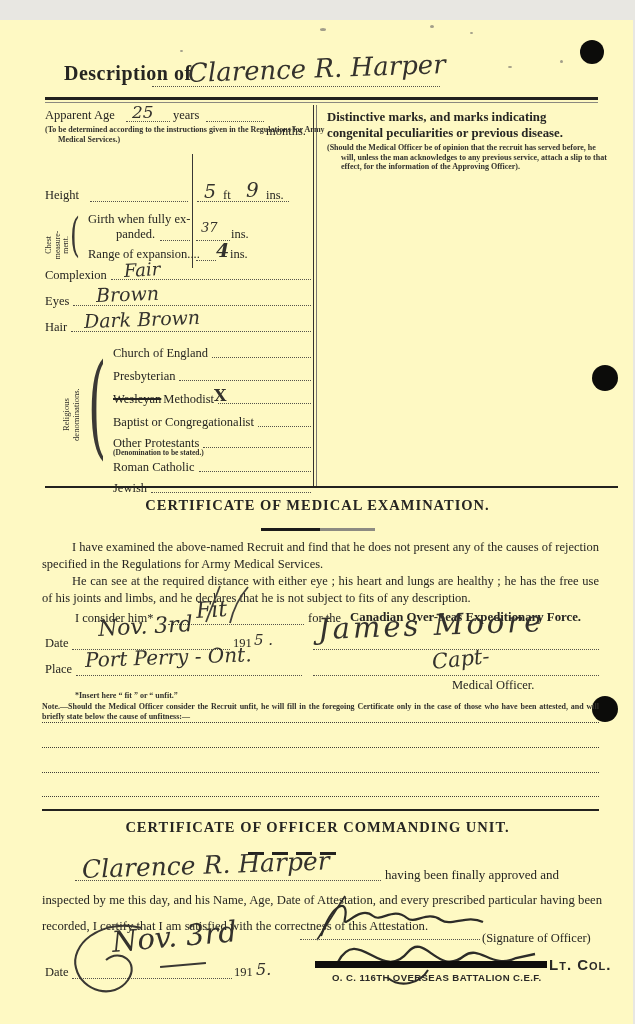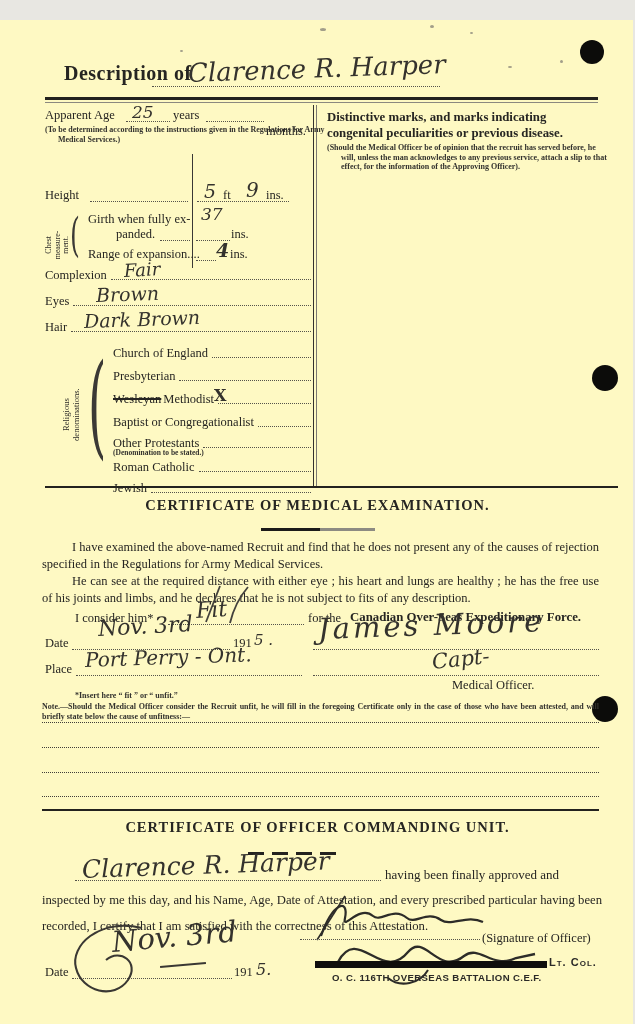--- a/index.html
+++ b/index.html
@@ -78,21 +78,21 @@
   <span class="abs hw" style="left:246px;top:158px;font-size:20px">9</span>
   <span class="abs lbl" style="left:266px;top:168px">ins.</span>
   <div class="abs vline" style="left:192px;top:134px;width:1.2px;height:114px"></div>
 
   <div class="rot" style="left:34px;top:212px;width:48px">Chest measure- ment.</div>
   <span class="brace" style="left:70px;top:188px;font-size:46px;display:inline-block;transform:scaleX(.55);transform-origin:left">(</span>
   <span class="abs lbl" style="left:88px;top:192px">Girth when fully ex-</span>
   <span class="abs lbl" style="left:116px;top:207px">panded.</span>
   <div class="abs lead" style="left:160px;top:220px;width:30px"></div>
   <div class="abs lead" style="left:196px;top:220px;width:34px"></div>
-  <span class="abs hw" style="left:201px;top:184px;font-size:17px">37</span>
+  <span class="abs hw" style="left:201px;top:200px;font-size:13px">37</span>
   <span class="abs lbl" style="left:231px;top:207px">ins.</span>
   <span class="abs lbl" style="left:88px;top:227px">Range of expansion....</span>
   <div class="abs lead" style="left:196px;top:240px;width:20px"></div>
   <span class="abs hw" style="left:216px;top:219px;font-size:19px;font-weight:bold">4</span>
   <span class="abs lbl" style="left:230px;top:227px">ins.</span>
 
   <div class="drow flexrow" style="top:248px">
     <span class="lbl">Complexion</span>
       <span class="lead"></span>
   </div>
@@ -197,21 +197,21 @@
     <path d="M2 46 L 30 2" stroke="#2d2c28" stroke-width="1.6" fill="none"></path>
   </svg>
   <div class="abs lead" style="left:300px;top:919px;width:180px"></div>
   <span class="abs lbl" style="left:482px;top:911px">(Signature of Officer)</span>
 
   <svg style="left:330px;top:902px" width="210" height="66" viewBox="0 0 210 66">
     <path d="M8 40 C 28 2, 52 62, 78 30 C 95 10, 108 55, 134 34 C 150 22, 162 48, 186 36 L 205 32" stroke="#2d2c28" stroke-width="2.3" fill="none"></path>
     <path d="M58 56 C 70 66, 90 62, 98 48" stroke="#2d2c28" stroke-width="2" fill="none"></path>
   </svg>
   <div class="abs" style="left:315px;top:941px;width:232px;height:6.5px;background:#0f0e0c"></div>
-  <span class="abs stamp" style="left:549px;top:936px;font-size:11px;font-variant:small-caps;letter-spacing:1px">Lt. Col.</span>
+  <span class="abs stamp" style="left:549px;top:936px;font-size:15px;font-variant:small-caps;letter-spacing:1px">Lt. Col.</span>
   <span class="abs stamp" style="left:332px;top:952px;font-size:9.6px;letter-spacing:.4px">O. C. 116TH OVERSEAS BATTALION C.E.F.</span>
 
   <span class="abs lbl" style="left:45px;top:945px">Date</span>
   <div class="abs lead" style="left:72px;top:958px;width:160px"></div>
   <span class="abs lbl" style="left:234px;top:945px">191</span>
   <span class="abs hw" style="left:256px;top:940px;font-size:16px">5.</span>
   <svg style="left:62px;top:898px" width="160" height="85" viewBox="0 0 160 85">
     <path d="M80 10 C 36 0, 8 28, 14 50 C 20 74, 52 82, 66 62 C 78 44, 58 30, 44 42" stroke="#3a3833" stroke-width="2.1" fill="none"></path>
   </svg>
   <span class="abs hw" style="left:112px;top:905px;font-size:29px;transform:rotate(-5deg)">Nov. 3rd</span>

